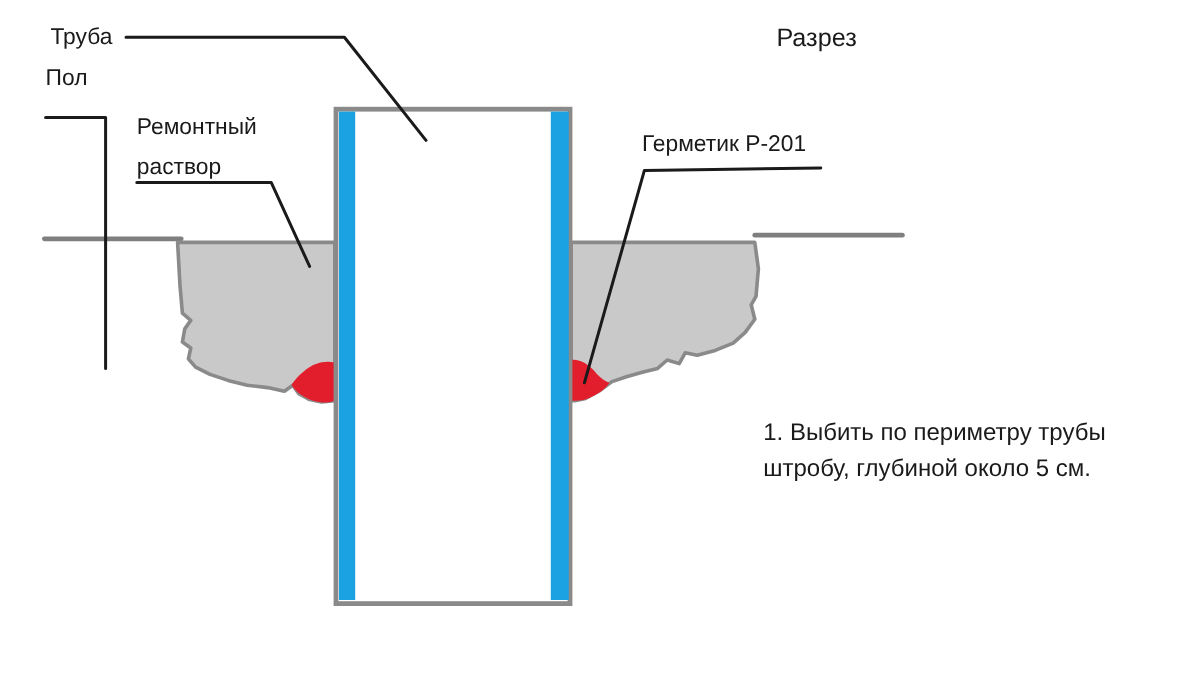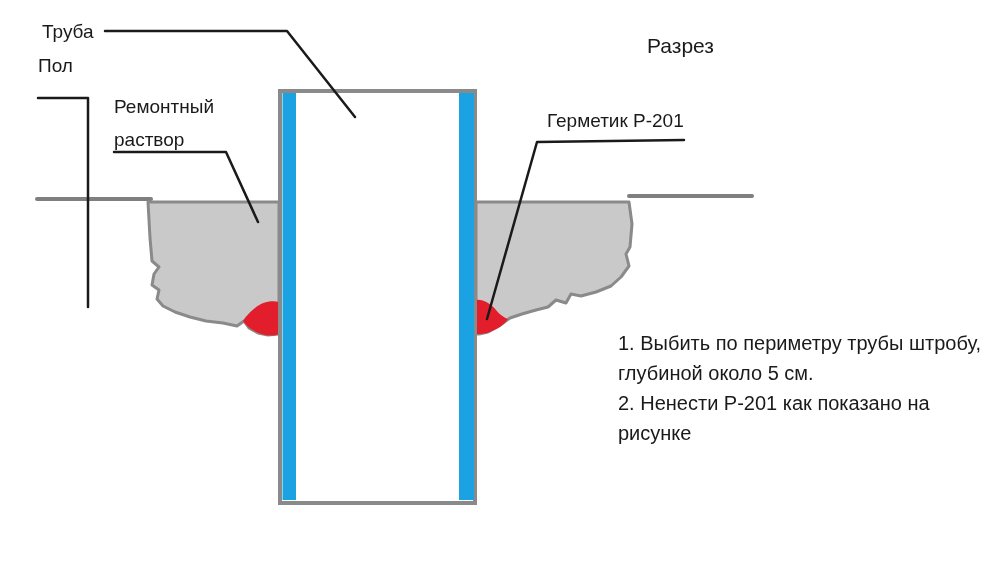--- a/index.html
+++ b/index.html
@@ -47,32 +47,31 @@
     position: absolute;
     font-size: 19px;
     line-height: 1.25;
     white-space: nowrap;
   }
   .lbl-wrap { white-space: normal; }
   .diagram-title {
     position: absolute;
     left: 647px; top: 20px;
     font-size: 21px;
-    margin-top: 14px;
   }
   .label-pipe    { left: 42px;  top: 20px; }
   .label-floor   { left: 38px;  top: 54px; }
   .label-mortar  { left: 114px; top: 90px; width: 160px; line-height: 33px; }
-  .label-sealant { left: 535px; top: 109px; margin-left: 12px; }
+  .label-sealant { left: 535px; top: 109px; }
   .instructions {
     position: absolute;
     left: 618px; top: 328px; width: 380px;
     font-size: 20px; line-height: 30px;
   }
-  .instruction-item { margin: 0; }
+  .instruction-item { margin: 18px; }
 </style>
 </head>
 <body>
 
 <div class="stage">
 
   <svg width="1000" height="570" viewBox="0 0 1000 570">
 
     <path class="floor-line" d="M37,199 L151,199"></path>
     <path class="floor-line" d="M629,196 L752,196"></path>
@@ -104,16 +103,15 @@
   <div class="lbl label-floor">Пол</div>
 
   <div class="lbl lbl-wrap label-mortar">Ремонтный раствор</div>
 
   <div class="lbl label-sealant">Герметик Р-201</div>
 
   <div class="diagram-title">Разрез</div>
 
   <div class="instructions">
     <p class="instruction-item">1. Выбить по периметру трубы штробу, глубиной около 5 см.</p>
-    <p class="instruction-item">2. Ненести Р-201 как показано на рисунке</p>
   </div>
 
 </div>
 
 </body></html>

